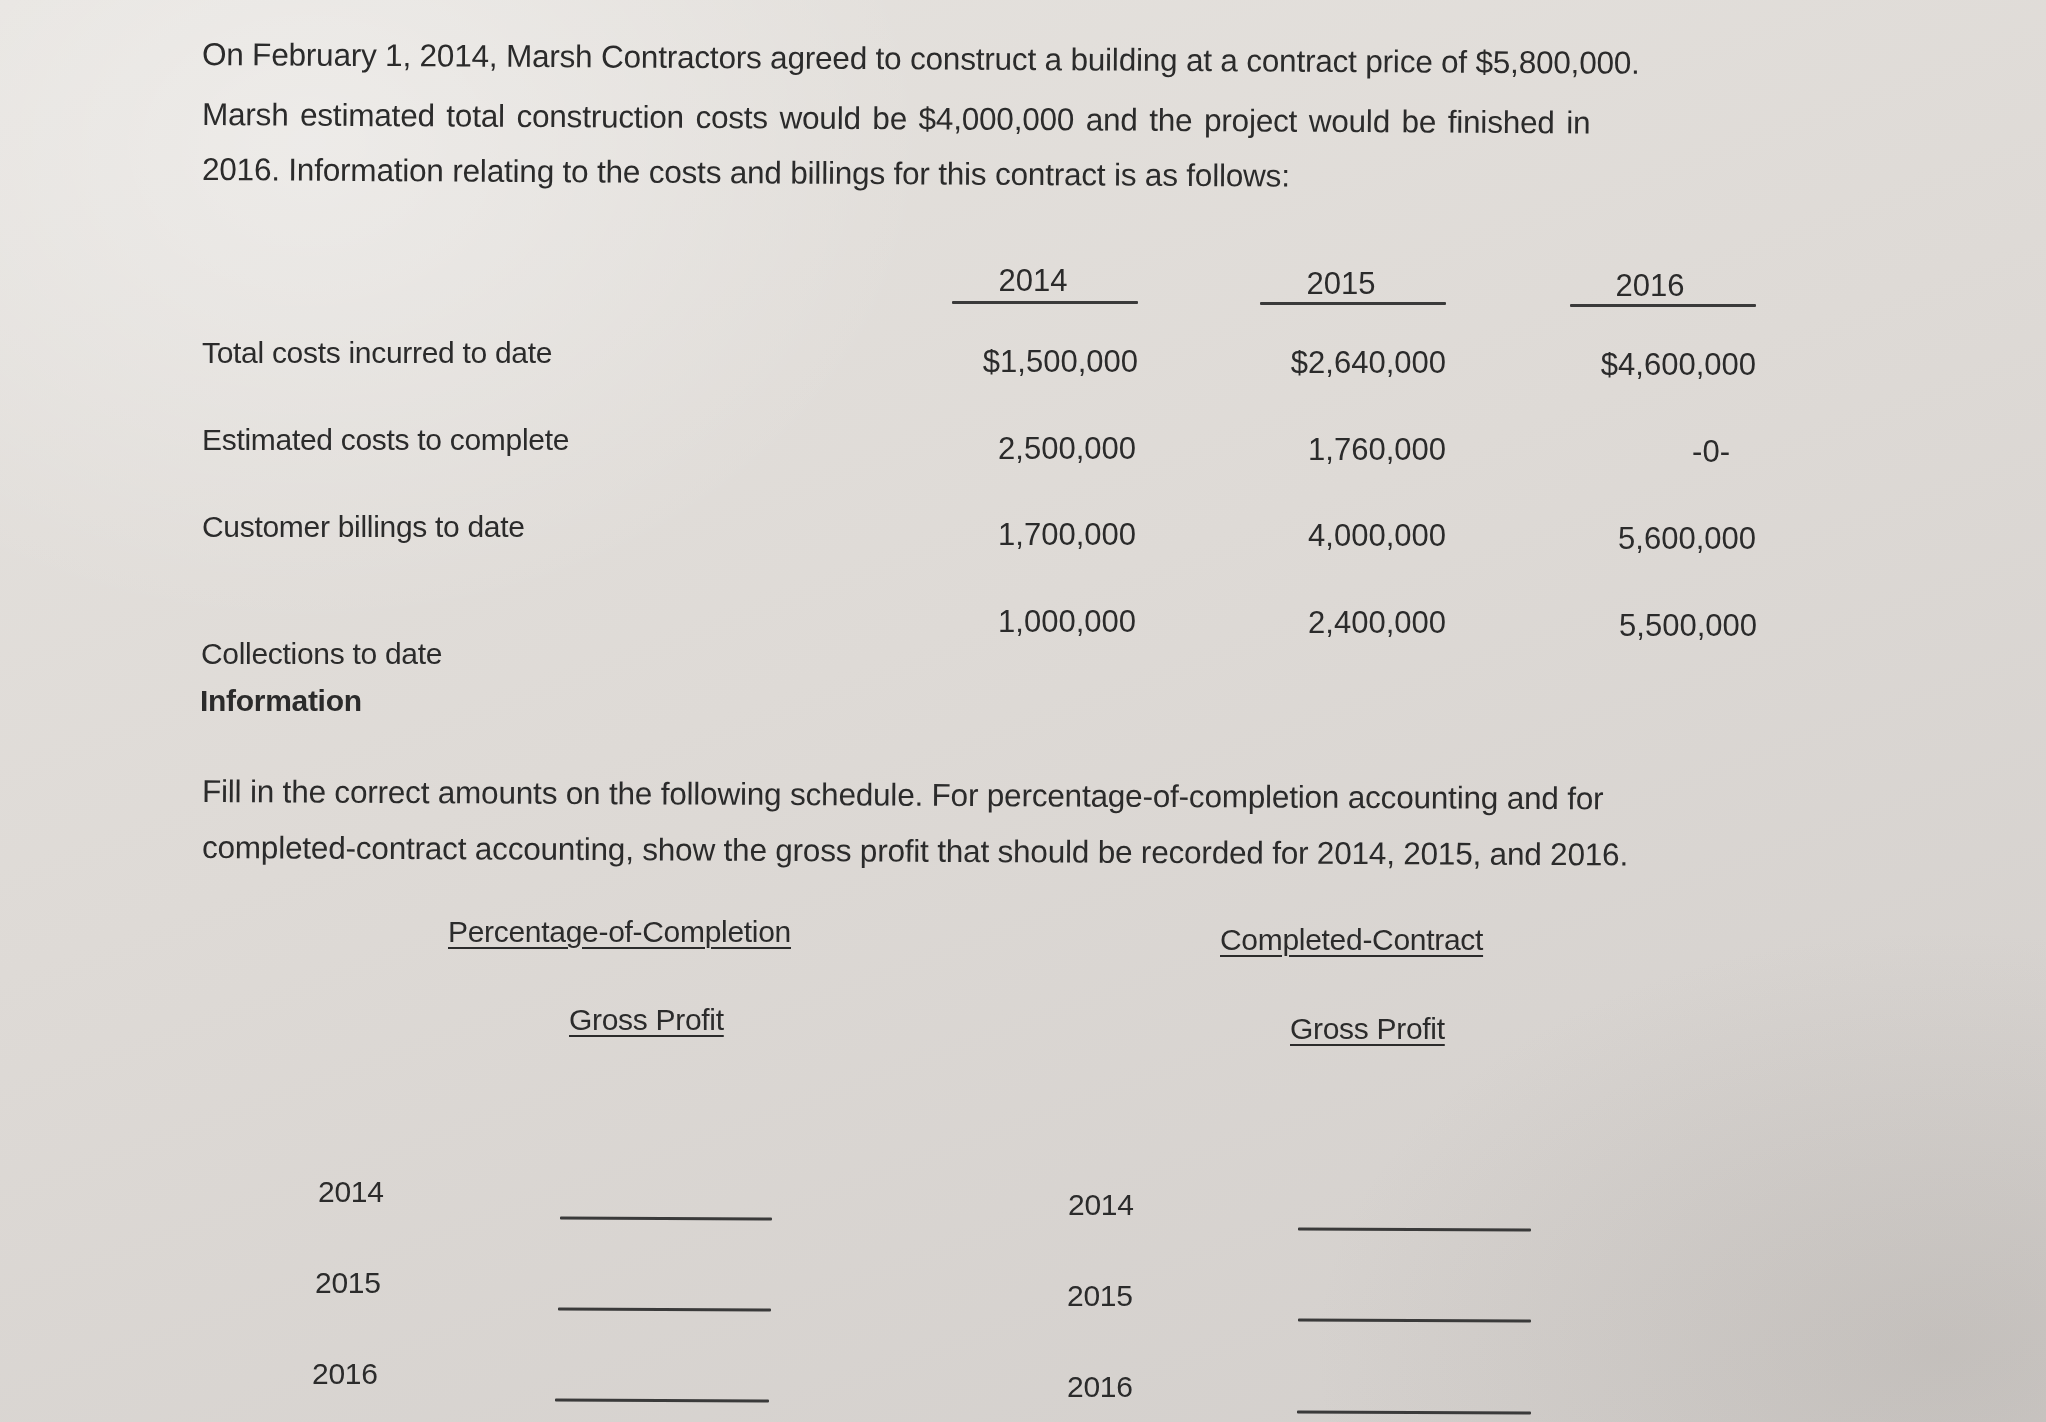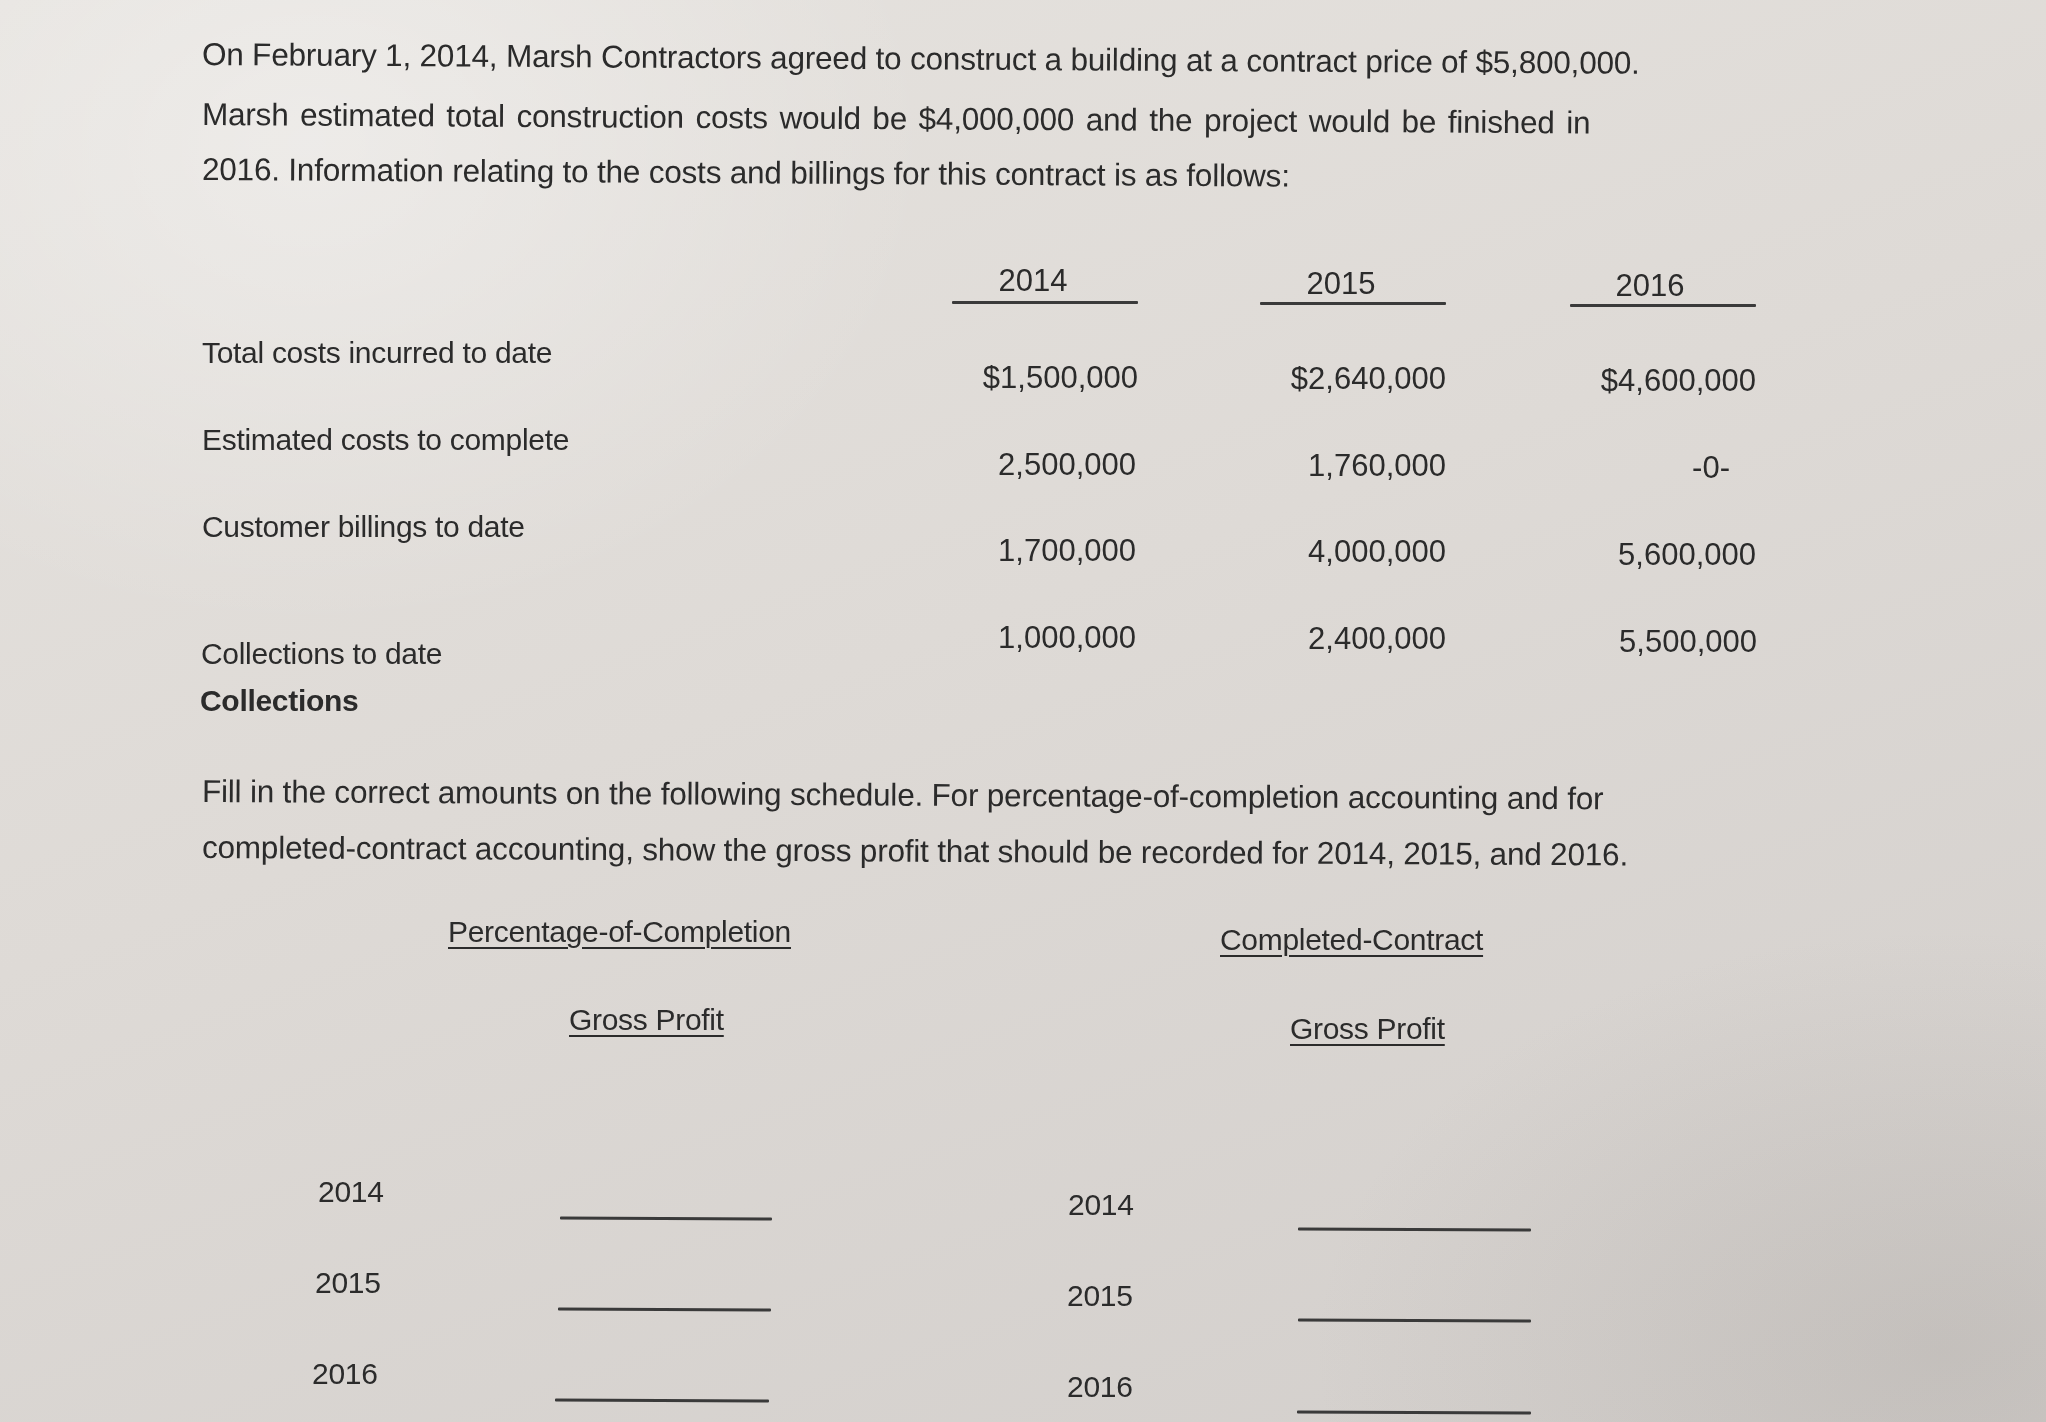--- a/index.html
+++ b/index.html
@@ -7,21 +7,21 @@
     width:2046px; height:1422px; overflow:hidden; position:relative;
     background:
       radial-gradient(ellipse 900px 700px at 15% 10%, rgba(255,255,255,0.35), rgba(255,255,255,0) 70%),
       radial-gradient(ellipse 900px 600px at 95% 95%, rgba(150,145,140,0.25), rgba(150,145,140,0) 70%),
       linear-gradient(160deg, #e6e3df 0%, #dedad6 45%, #d2cecb 100%);
     font-family:"Liberation Sans", sans-serif;
     color:#2b2b2b;
   }
   .t { position:absolute; white-space:nowrap; font-size:30px; letter-spacing:-0.3px; transform-origin:left center; }
   .para { position:absolute; left:202px; font-size:31.5px; white-space:nowrap; letter-spacing:-0.2px; }
-  .num { position:absolute; font-size:31px; white-space:nowrap; text-align:right; width:260px;margin-top:16px; }
+  .num { position:absolute; font-size:31px; white-space:nowrap; text-align:right; width:260px; }
   .yearhdr { position:absolute; font-size:31px; text-align:center; width:190px; }
   .hline { position:absolute; height:3px; background:#3a3a3a; border-radius:1px; }
   .u { text-decoration:underline; text-decoration-thickness:2px; text-underline-offset:5px; }
   .blank { position:absolute; height:3px; background:#3a3a3a; border-radius:1px; }
   .bold { font-weight:bold; }
 </style>
 </head>
 <body>
 
 <div>
@@ -60,21 +60,21 @@
   </div>
 
   <div>
     <div class="t" style="left:201px; top:597px;margin-top:40px;">Collections to date</div>
     <div class="num" style="left:876px; top:604px;">1,000,000</div>
     <div class="num" style="left:1186px; top:605px;">2,400,000</div>
     <div class="num" style="left:1497px; top:608px;">5,500,000</div>
   </div>
 </div>
 
-<div class="t bold" style="left:200px; top:684px;">Collections</div>
+<div class="t bold" style="left:200px; top:684px;">Information</div>
 <div>
   <div class="para" style="top:773px; transform:rotate(0.3deg); transform-origin:left;">Fill in the correct amounts on the following schedule. For percentage-of-completion accounting and for</div>
   <div class="para" style="top:829px; transform:rotate(0.3deg); transform-origin:left;">completed-contract accounting, show the gross profit that should be recorded for 2014, 2015, and 2016.</div>
 </div>
 
 <div>
   <div class="t u" style="left:448px; top:915px;">Percentage-of-Completion</div>
   <div class="t u" style="left:569px; top:1003px;">Gross Profit</div>
 
   <div class="t" style="left:318px; top:1175px;">2014</div>

